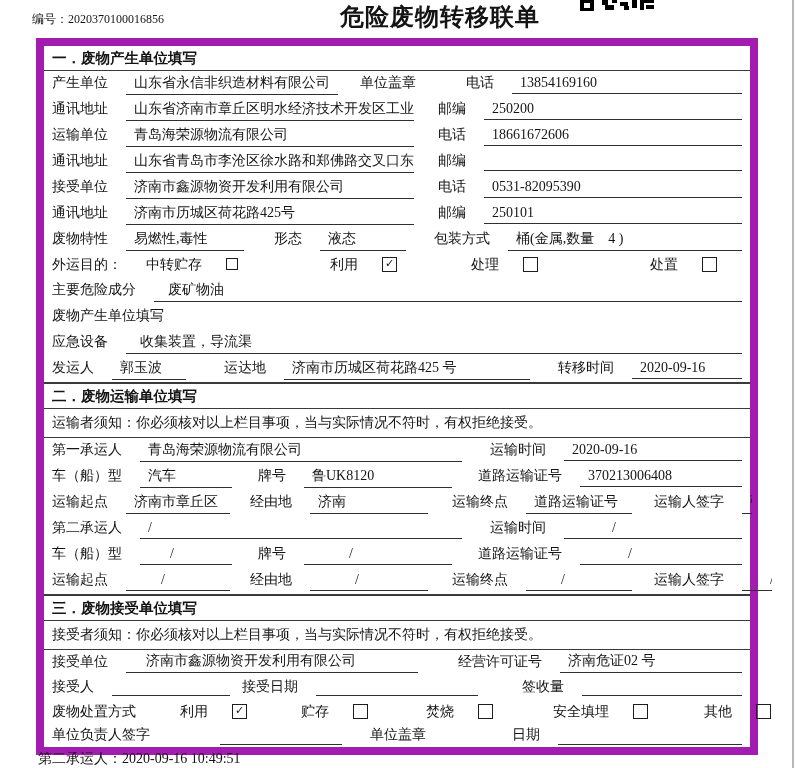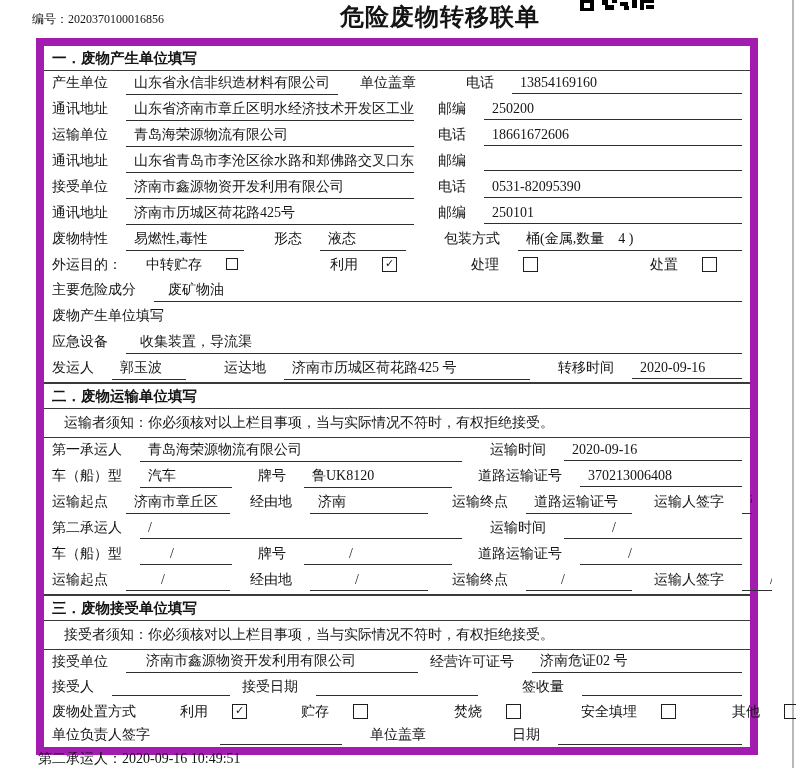--- a/index.html
+++ b/index.html
@@ -25,21 +25,21 @@
     position:absolute; left:36px; top:38px; width:722px;
     border:8px solid #a21caf; box-sizing:border-box; background:#fff;
   }
   .section { border-top:0; }
   .section + .section { border-top:2px solid #3a3a3a; }
   .sec-h {
     height:24px; line-height:24px; padding:0 8px; font-weight:bold; font-size:14.5px;
     border-bottom:1.5px solid #3a3a3a;
     font-family:"Liberation Sans","DejaVu Sans",sans-serif;
   }
-  .notice-row { height:28px; line-height:28px; padding:0 20px; border-bottom:1.5px solid #3a3a3a; white-space:nowrap; }
+  .notice-row { height:28px; line-height:28px; padding:0 8px; border-bottom:1.5px solid #3a3a3a; white-space:nowrap; }
 
   .row { display:flex; align-items:center; height:25px; padding:0 8px; box-sizing:border-box;gap:12px; }
   .row.h26 { height:26px; }
   .row.h22 { height:22px; }
   .lbl { white-space:nowrap; padding:0 6px 2px 0; flex:0 0 auto; }
   .u {
     border-bottom:1px solid #2f2f2f; padding:0 2px 2px 8px;
     white-space:nowrap; overflow:hidden; flex:0 0 auto; box-sizing:border-box; min-height:17px;
   }
   .fill { flex:1 1 auto; }
@@ -130,21 +130,21 @@
       <span class="lbl" style="margin-left:12px">邮编</span>
       <span class="u fill">250101</span>
     </div>
 
 
     <div class="row h26">
       <span class="lbl">废物特性</span>
       <span class="u" style="width:118px">易燃性,毒性</span>
       <span class="lbl" style="margin-left:18px">形态</span>
       <span class="u" style="width:86px">液态</span>
-      <span class="lbl" style="margin-left:26px">包装方式</span>
+      <span class="lbl" style="margin-left:16px">包装方式</span>
       <span class="u fill">桶(金属,数量　4 )</span>
     </div>
 
     <div class="row">
       <span class="lbl">外运目的：</span>
       <span class="lbl" style="margin-left:6px">中转贮存</span>
       <span class="cb small"></span>
       <span class="lbl" style="margin-left:80px">利用</span>
       <span class="cb">✓</span>
       <span class="lbl" style="margin-left:62px">处理</span>
@@ -242,40 +242,40 @@
   <div class="section">
     <div class="sec-h">三．废物接受单位填写</div>
 
     <div class="notice-row">
       <span>接受者须知：</span><span>你必须核对以上栏目事项，当与实际情况不符时，有权拒绝接受。</span>
     </div>
 
     <div class="row">
       <span class="lbl">接受单位</span>
       <span class="u" style="width:292px;padding-left:20px">济南市鑫源物资开发利用有限公司</span>
-      <span class="lbl" style="margin-left:0">经营许可证号</span>
+      <span class="lbl" style="margin-left:28px">经营许可证号</span>
       <span class="u fill">济南危证02 号</span>
     </div>
 
     <div class="row">
       <span class="lbl">接受人</span>
       <span class="u" style="width:118px"></span>
       <span class="lbl" style="">接受日期</span>
       <span class="u" style="width:162px"></span>
       <span class="lbl" style="margin-left:32px">签收量</span>
       <span class="u fill"></span>
     </div>
 
     <div class="row">
       <span class="lbl">废物处置方式</span>
       <span class="lbl" style="margin-left:26px">利用</span>
       <span class="cb">✓</span>
       <span class="lbl" style="margin-left:42px">贮存</span>
       <span class="cb"></span>
-      <span class="lbl" style="margin-left:74px">焚烧</span>
+      <span class="lbl" style="margin-left:46px">焚烧</span>
       <span class="cb"></span>
       <span class="lbl" style="margin-left:48px">安全填埋</span>
       <span class="cb"></span>
       <span class="lbl" style="margin-left:44px">其他</span>
       <span class="cb"></span>
     </div>
 
     <div class="row h22">
       <span class="lbl">单位负责人签字</span>
       <span class="u" style="width:122px;margin-left:52px"></span>

